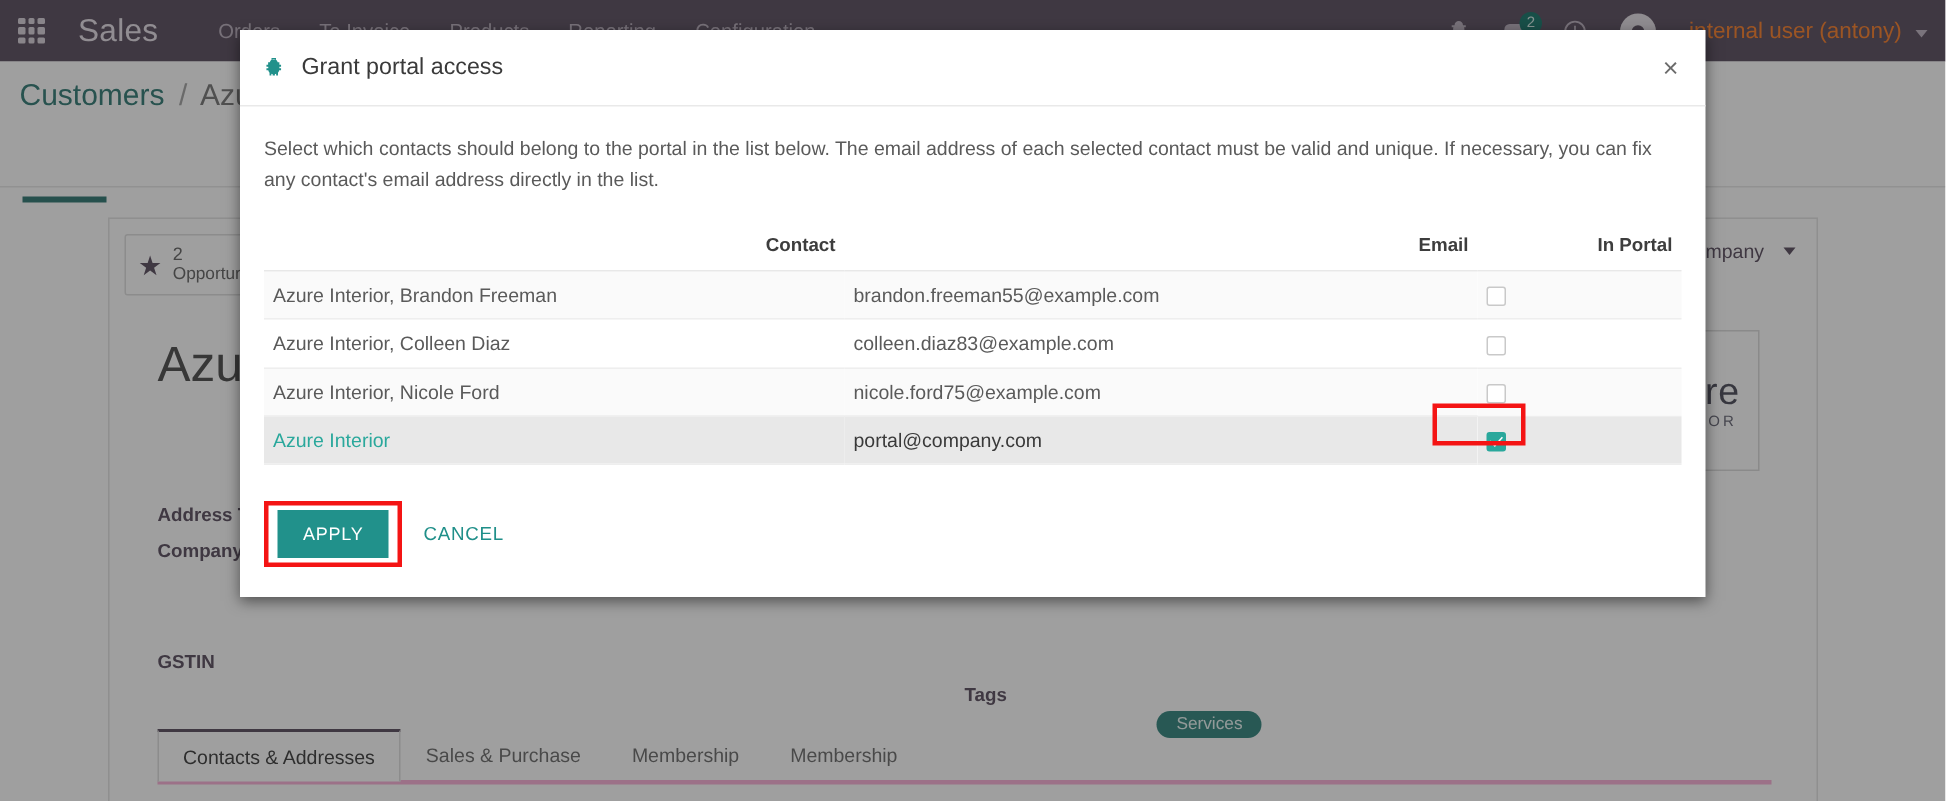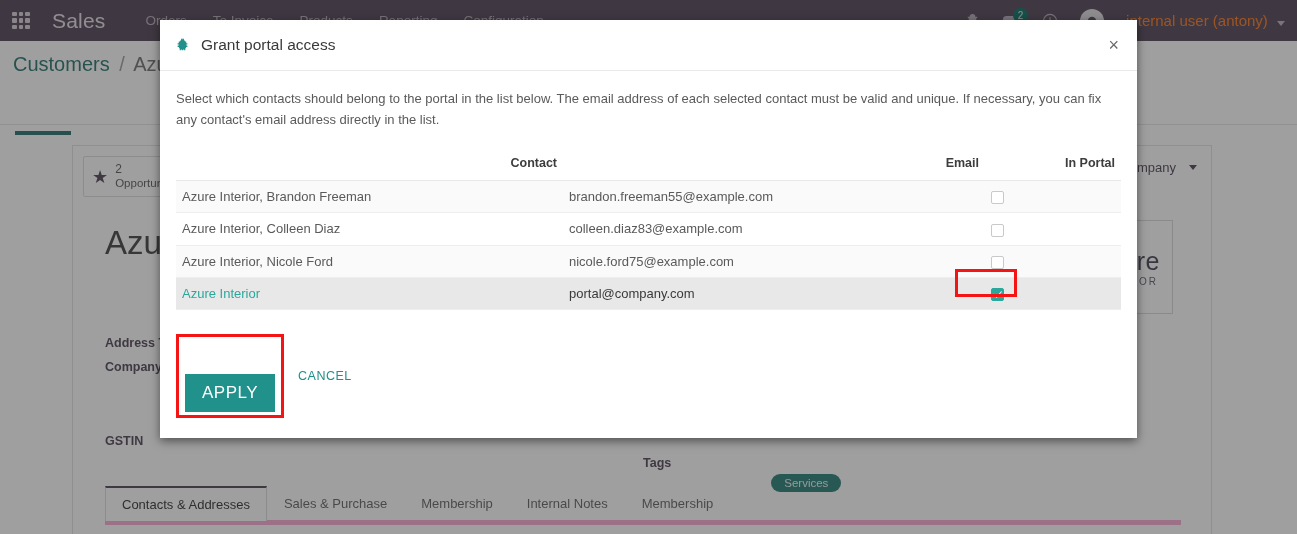--- a/index.html
+++ b/index.html
@@ -244,21 +244,21 @@
     position:absolute;
     left: 32px; top: 288px;
     font-size: 12.5px;
     color:#4b3d50;
     font-weight:bold;
   }
   .tabs {
     position:absolute;
     left: 32px; top: 340px;
     display:flex;
-    border-bottom: 5px solid #f9a8d4;
+    border-bottom: 3px solid #f9a8d4;
     width: 1076px;
   }
   .tab {
     padding: 9px 16px;
     font-size: 13px;
     color:#5e5e5e;
     border: 1px solid transparent;
     border-bottom: none;
     cursor:pointer;
     white-space:nowrap;
@@ -396,24 +396,23 @@
     display:flex;
     align-items:center;
     gap: 10px;
     position:relative;
   }
   .btn-apply {
     background:#21918b;
     color:#ffffff;
     border:none;
     padding: 9px 17px;
-    font-size: 17px;
+    font-size: 12px;
     letter-spacing:.5px;
     cursor:pointer;
-    margin-top:34px;
   }
   .btn-apply-wrap {
     border: 3px solid #f41414;
     padding: 3px 6px;
     display:inline-block;
     line-height: 0;
   }
   .btn-cancel {
     background: transparent;
     border:none;
@@ -537,21 +536,20 @@
 
       <div class="tags-block">
         <span class="tags-label">Tags</span>
         <span class="tag-chip">Services</span>
       </div>
 
       <div class="tabs">
         <div class="tab active">Contacts &amp; Addresses</div>
         <div class="tab">Sales &amp; Purchase</div>
         <div class="tab">Membership</div>
-        <div class="tab">Internal Notes</div>
         <div class="tab">Membership</div>
       </div>
 
     </div>
   </div>
 </div>
 
 <div id="overlay"></div>
 
 <div class="modal">

